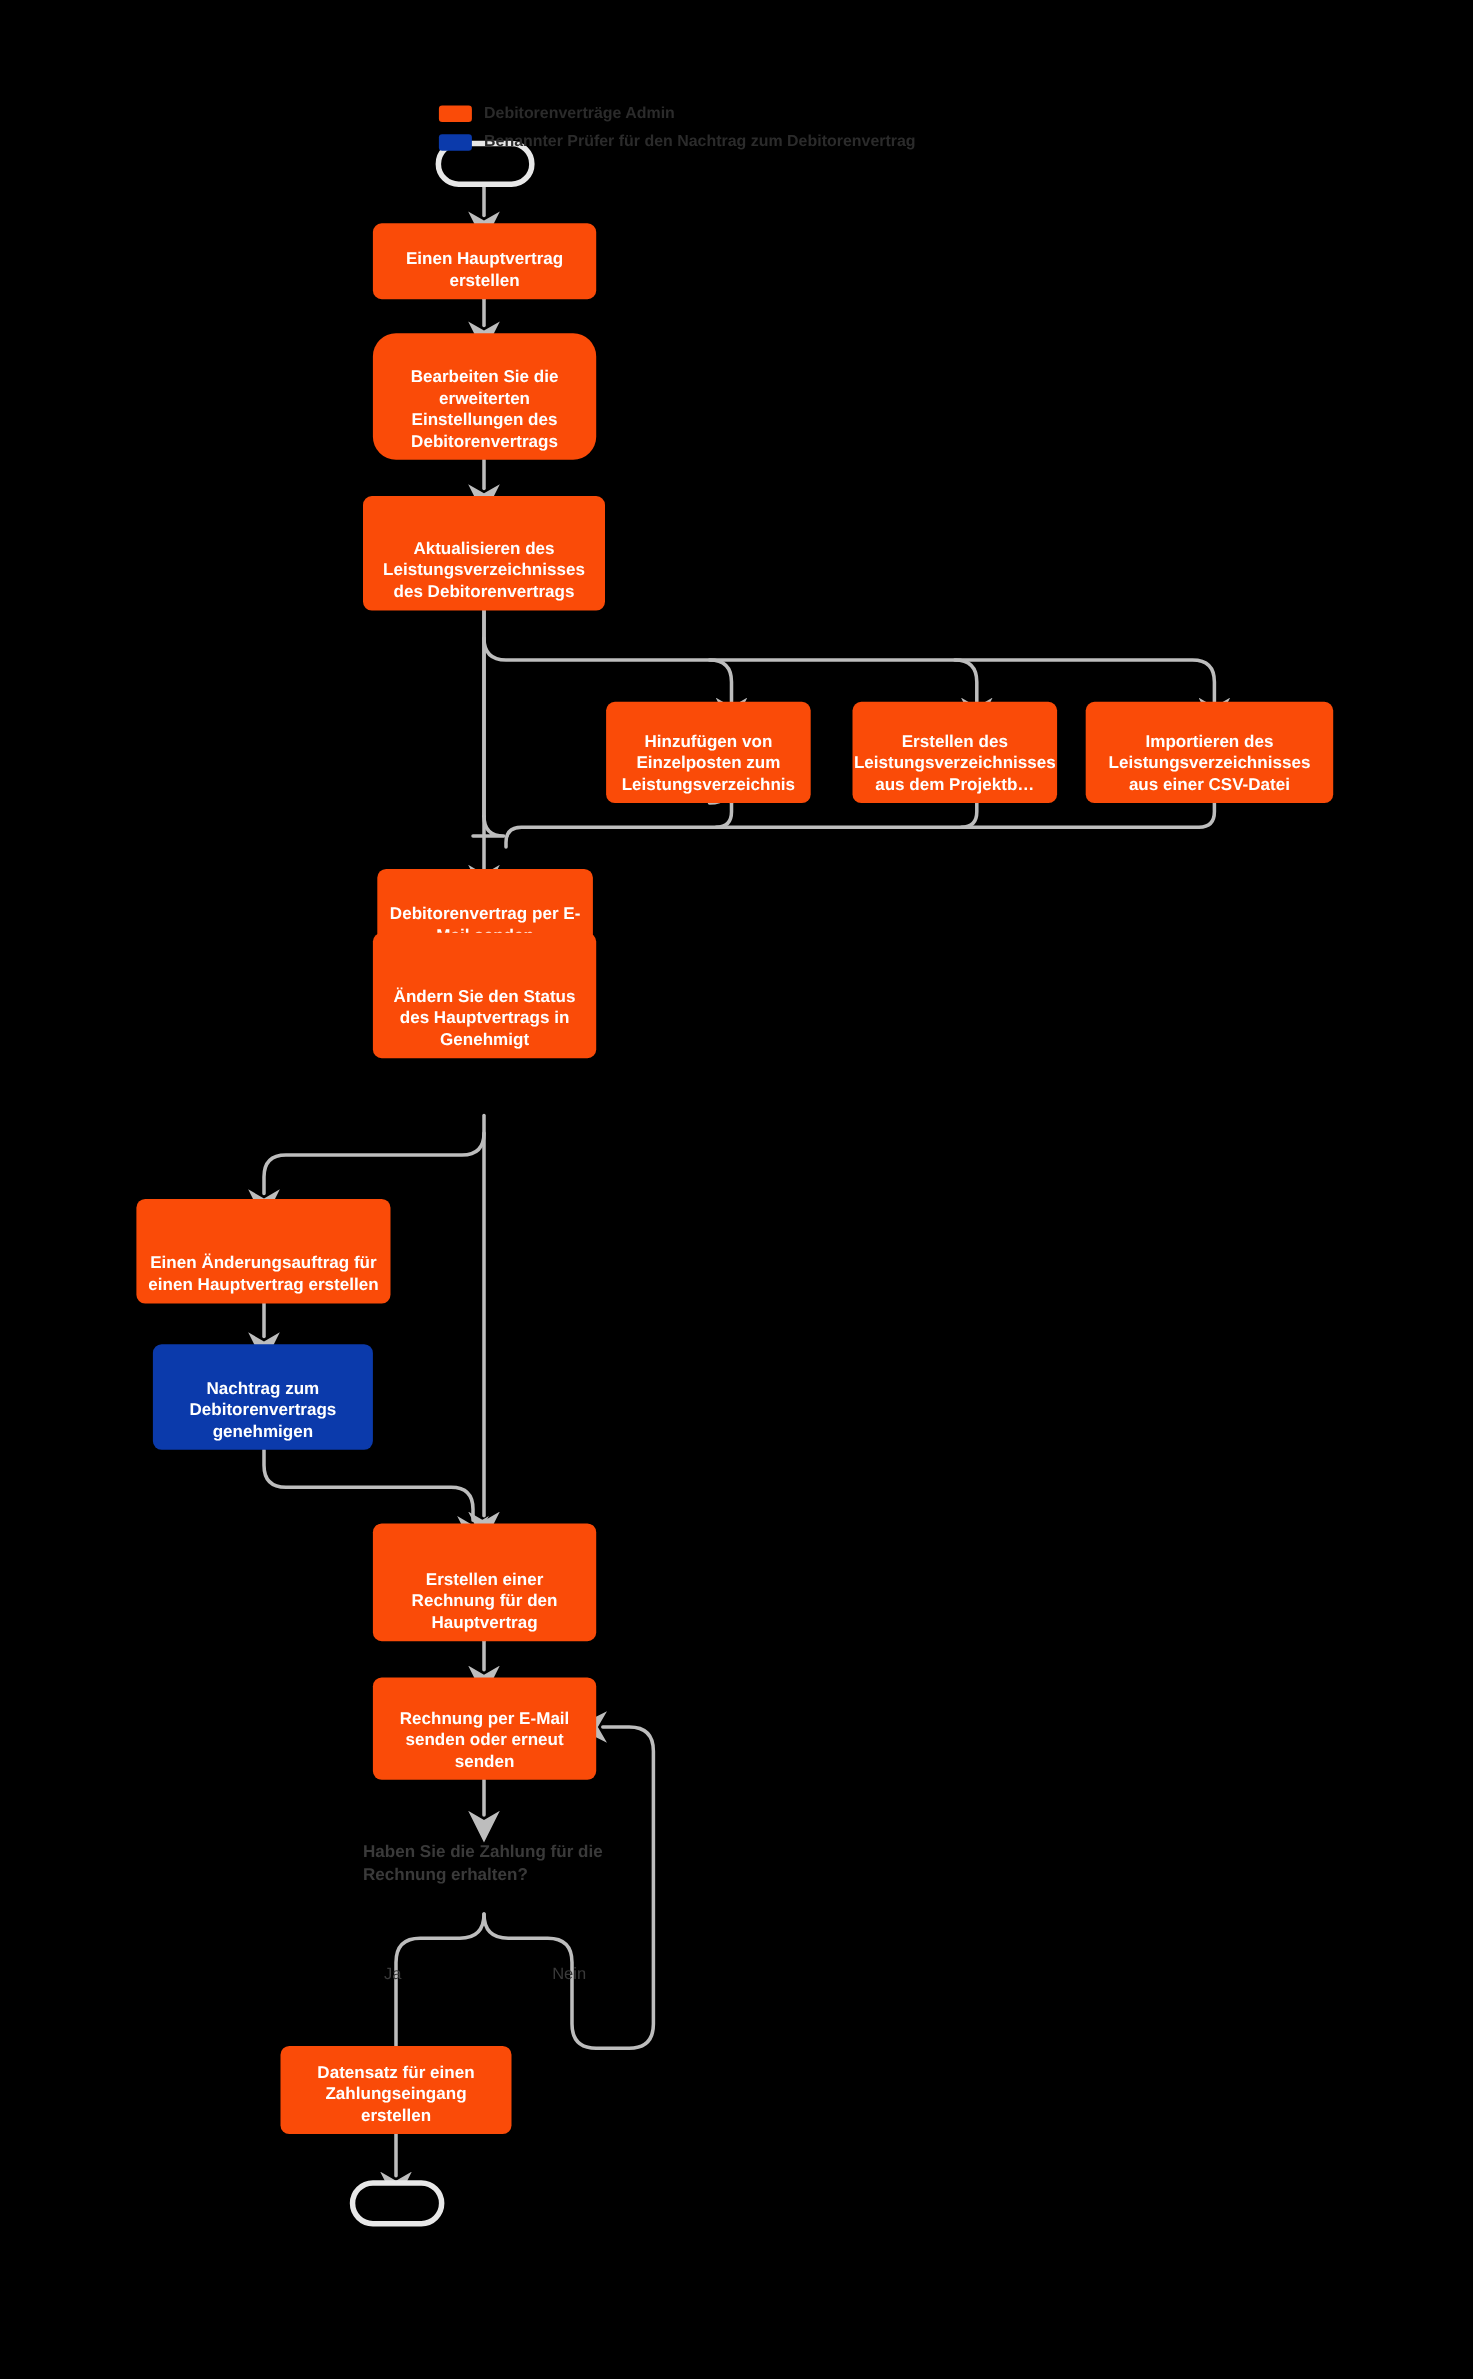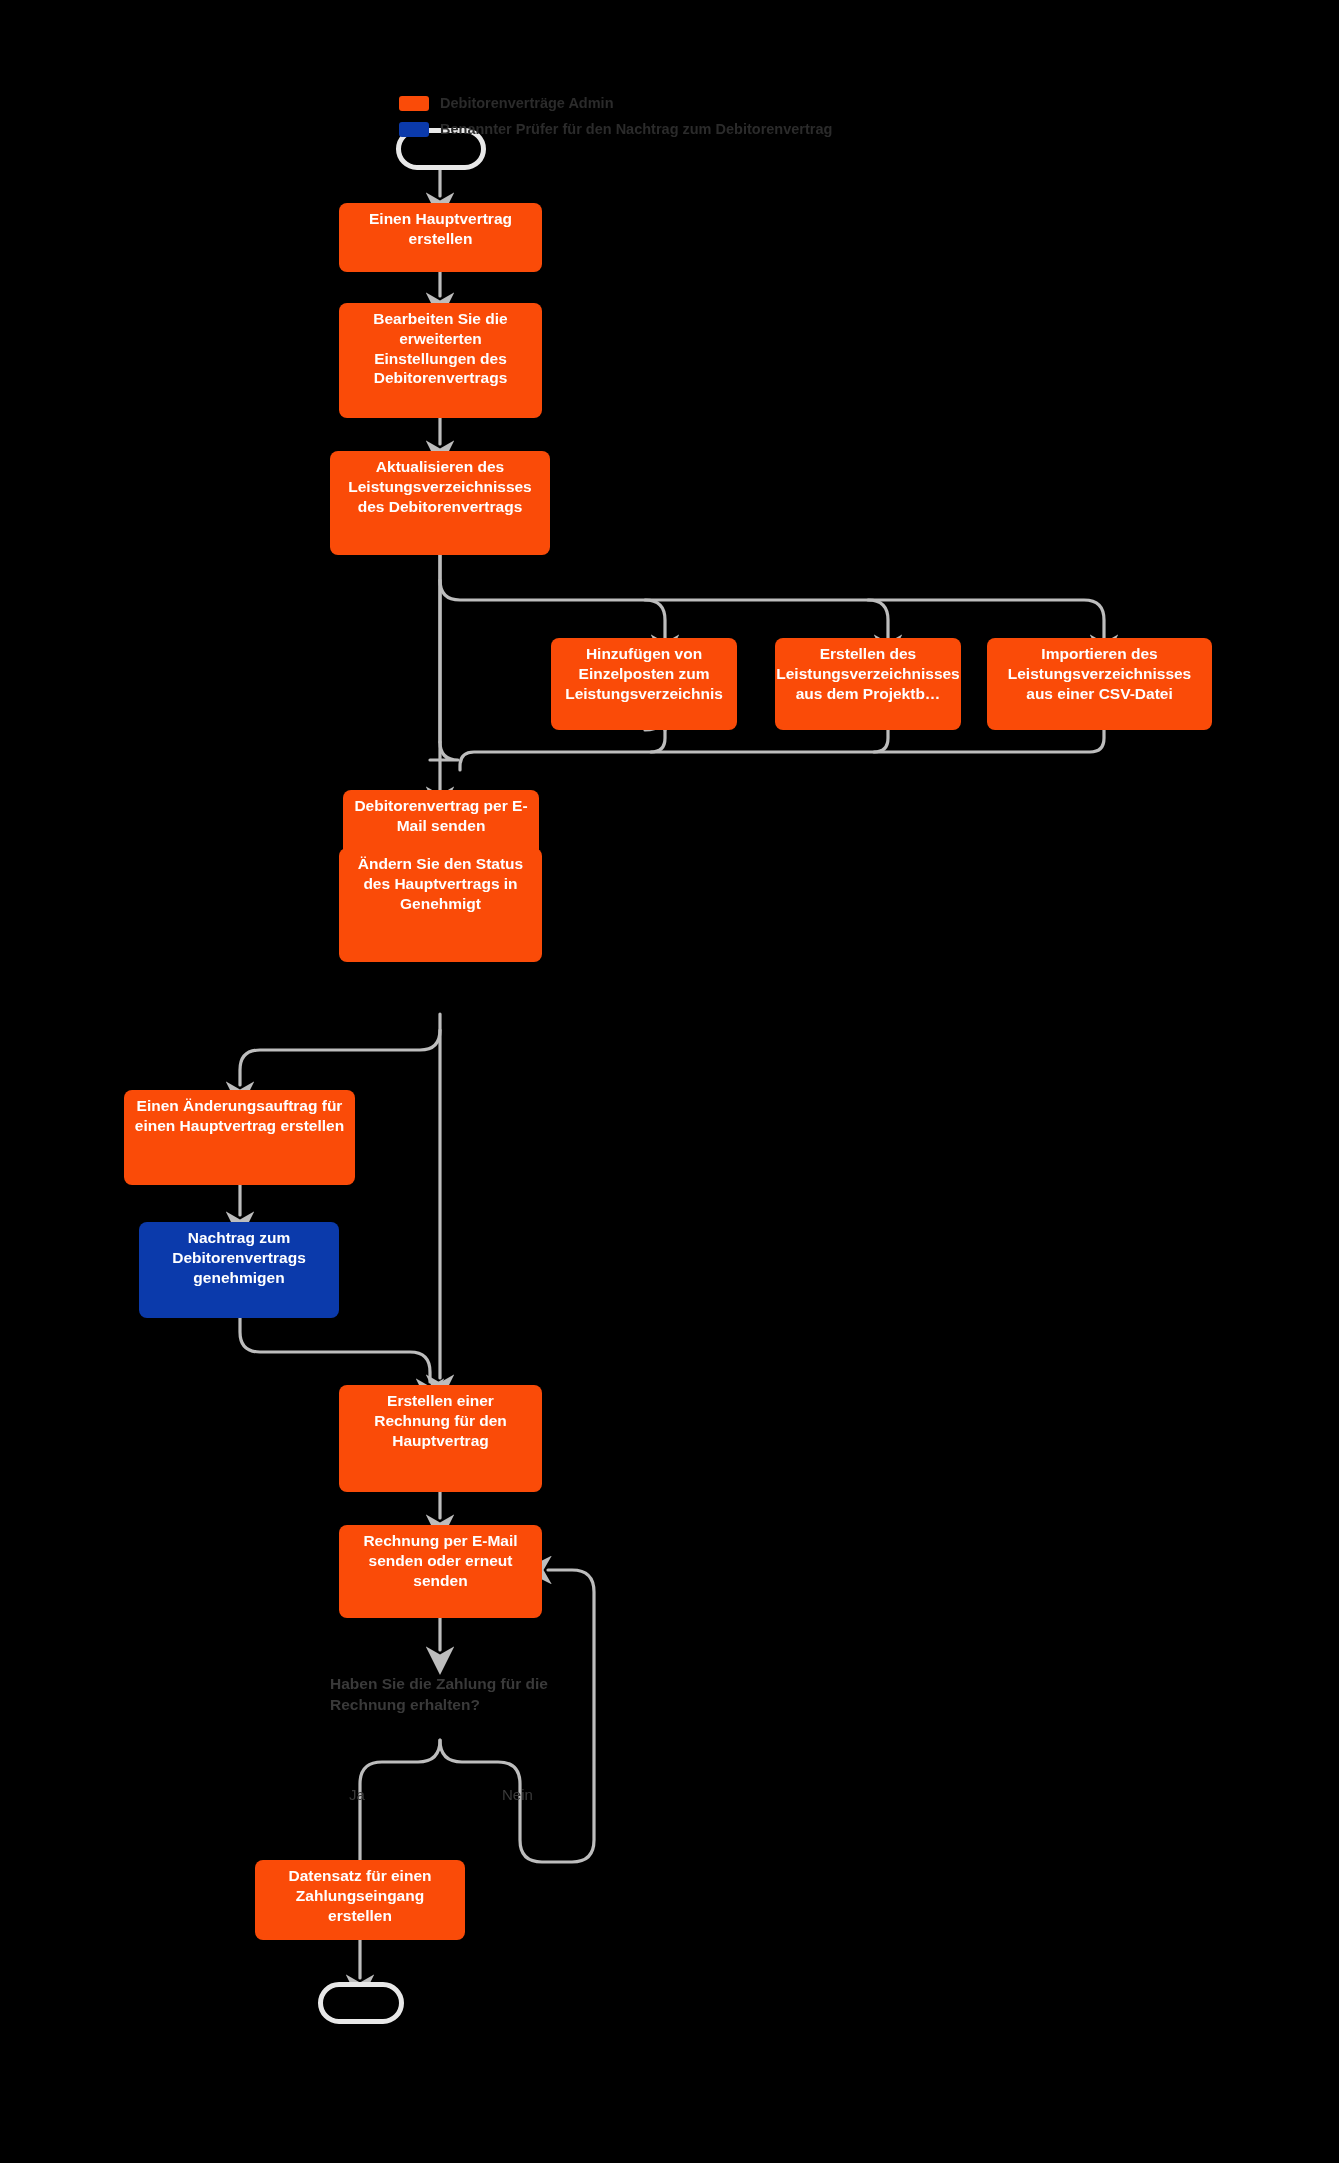--- a/index.html
+++ b/index.html
@@ -24,21 +24,21 @@
     top: 0;
     width: 1339px;
     height: 2163px;
     pointer-events: none;
   }
   .node {
     position: absolute;
     box-sizing: border-box;
     border-radius: 8px;
     display: flex;
-    align-items: flex-start;
+    align-items: flex-end;
     justify-content: center;
     text-align: center;
     color: #ffffff;
     font-weight: bold;
     font-size: 15.5px;
     line-height: 1.28;
     padding: 6px 10px;
     z-index: 3;
   }
   .node.orange { background: #fa4b08; }
@@ -167,21 +167,21 @@
       <span class="legend-text">Benannter Prüfer für den Nachtrag zum Debitorenvertrag</span>
     </div>
   </div>
 
   <div class="terminator" style="left:396px; top:128px; width:90px; height:42px;"></div>
 
   <div class="node orange" style="left:339px; top:203px; width:203px; height:69px;">
     <span>Einen Hauptvertrag erstellen</span>
   </div>
 
-  <div class="node orange" style="left:339px; top:303px; width:203px; height:115px;">
+  <div class="node orange" style="left:339px; top:303px; width:203px; height:115px;border-radius:21px;">
     <span>Bearbeiten Sie die erweiterten Einstellungen des Debitorenvertrags</span>
   </div>
 
   <div class="node orange" style="left:551px; top:638px; width:186px; height:92px;">
     <span>Hinzufügen von Einzelposten zum Leistungsverzeichnis</span>
   </div>
 
   <div class="node orange" style="left:330px; top:451px; width:220px; height:104px;">
     <span>Aktualisieren des Leistungsverzeichnisses des Debitorenvertrags</span>
   </div>

